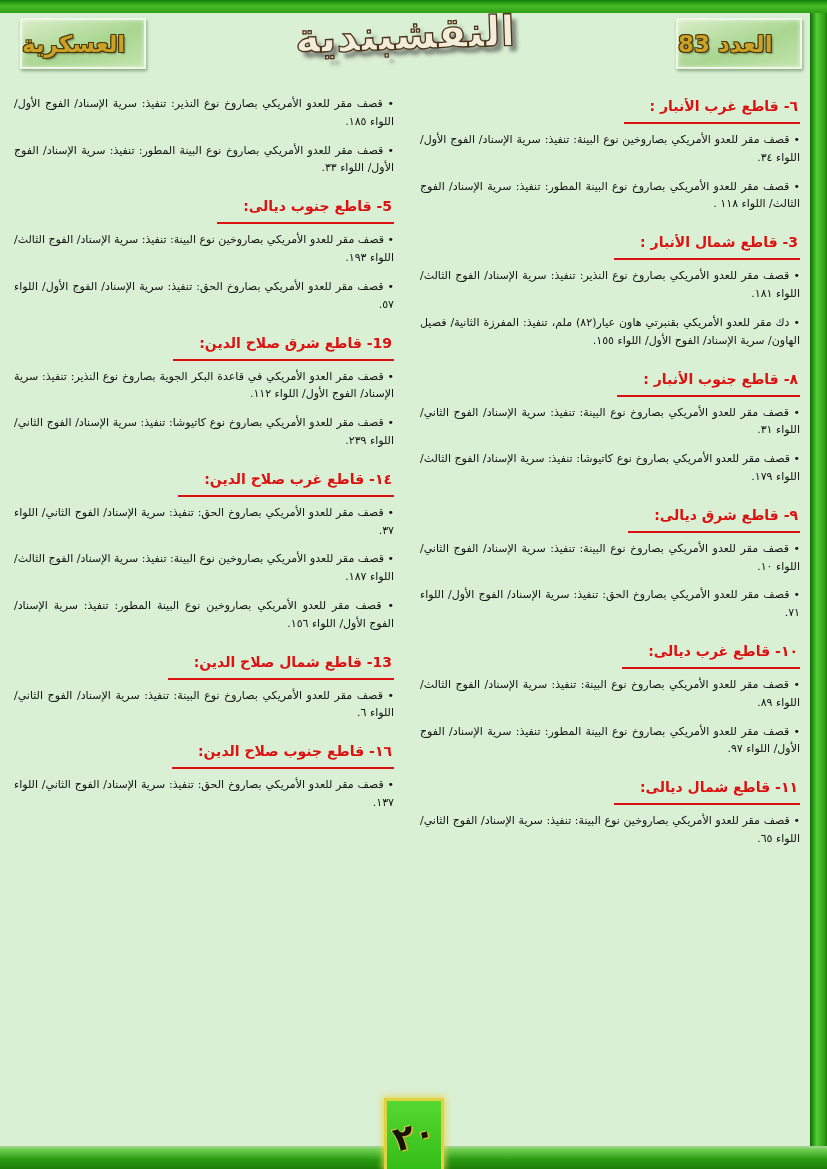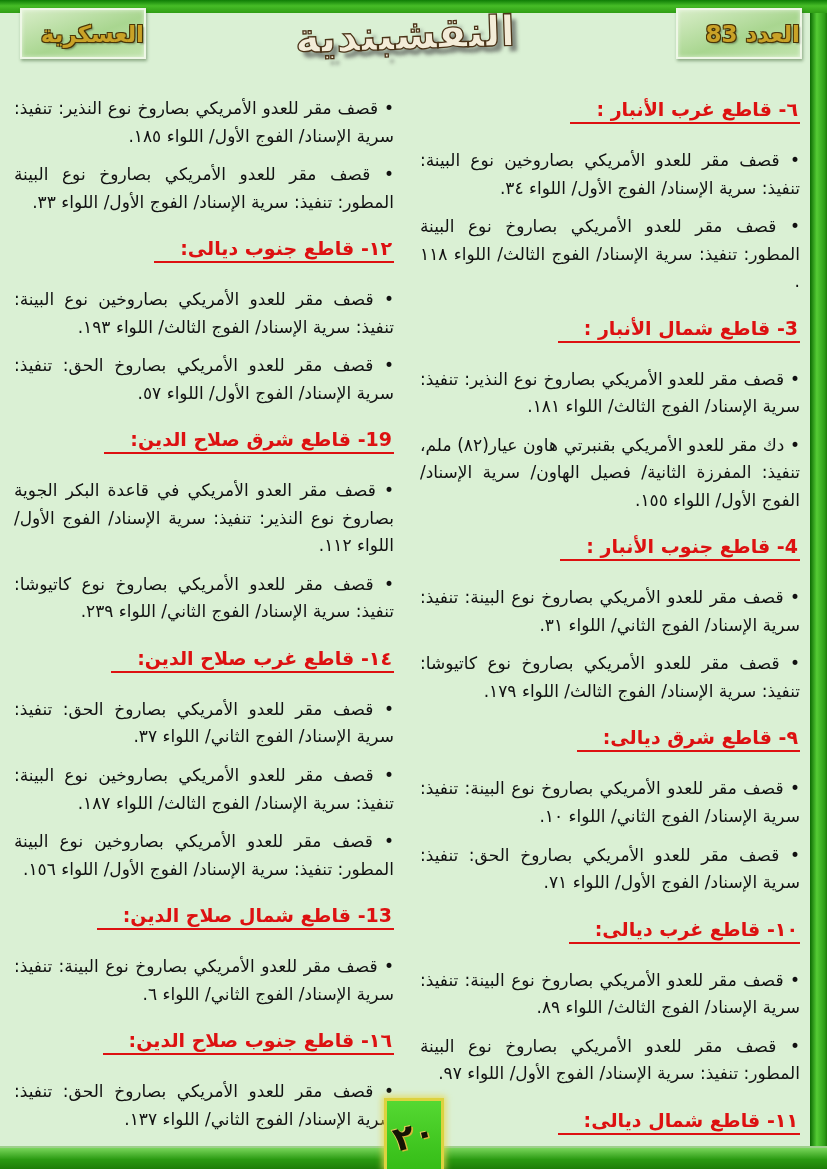--- a/index.html
+++ b/index.html
@@ -31,25 +31,25 @@
     background:linear-gradient(180deg,#79d65b,#2a9a12 55%,#1d7e08);
     border-top:2px solid #9ecf8c;
     z-index:5;
   }
   
   .header{
     position:absolute;top:6px;left:0;right:17px;height:62px;
     z-index:6;
   }
   .badge{
-    position:absolute;top:2px;width:122px;height:47px;
+    position:absolute;top:12px;width:122px;height:47px;
     background:linear-gradient(160deg,#d8edc8,#a9d690 55%,#c2e4ae);
     border:2px solid #eef7e6;
     box-shadow:1px 2px 3px rgba(40,80,30,.45), inset 0 0 4px rgba(255,255,255,.6);
-    display:flex;align-items:center;justify-content:flex-start;
+    display:flex;align-items:center;justify-content:flex-end;
   }
   .badge-issue{right:8px;}
   .badge-category{left:20px;}
   .badge span{
     font-size:23px;font-weight:bold;color:#c9a227;
     text-shadow:1px 1px 0 #4a3608,-1px -1px 0 #4a3608,1px -1px 0 #4a3608,-1px 1px 0 #4a3608,2px 2px 2px rgba(0,0,0,.35);
   }
   .magazine-title{
     position:absolute;top:8px;left:50%;transform:translateX(-50%) rotate(-2deg);
     font-size:42px;font-weight:bold;line-height:1;
@@ -65,29 +65,29 @@
     padding:0 10px 0 14px;box-sizing:border-box;
     overflow:hidden;
   }
   .column{
     flex:1 1 0;min-width:0;
     overflow:hidden;
   }
   .section{margin:0 0 6px 0;}
   .section-heading{
     display:inline-block;
-    margin:10px 0 16px 0;
-    padding:0 2px 2px 26px;
-    font-size:19px;font-weight:bold;
+    margin:10px 0 0 0;
+    padding:0 2px 8px 26px;
+    font-size:14px;font-weight:bold;
     color:var(--accent,#dd1111);
     border-bottom:2.5px solid var(--accent,#dd1111);
   }
   .item{
     margin:7px 0 11px 0;
-    font-size:17px;line-height:1.62;color:#111;
+    font-size:11px;line-height:1.62;color:#111;
     text-align:justify;
   }
   
   .page-number{
     position:absolute;bottom:0;left:50%;transform:translateX(-50%);
     width:54px;height:68px;
     background:linear-gradient(180deg,#55d832,#35bd17);
     border:3px solid #ddd23f;border-bottom:none;
     box-shadow:0 0 6px 2px rgba(230,215,80,.8);
     display:flex;align-items:center;justify-content:center;
@@ -115,31 +115,31 @@
     <div class="badge badge-issue">
       <span>العدد 83</span>
     </div>
   </div>
 
   <div class="content">
 
     <div class="column" id="col-right">
         <section class="section"><h2 class="section-heading">٦- قاطع غرب الأنبار :</h2><p class="item">• قصف مقر للعدو الأمريكي بصاروخين نوع البينة: تنفيذ: سرية الإسناد/ الفوج الأول/ اللواء ٣٤.</p><p class="item">• قصف مقر للعدو الأمريكي بصاروخ نوع البينة المطور: تنفيذ: سرية الإسناد/ الفوج الثالث/ اللواء ١١٨ .</p></section>
         <section class="section"><h2 class="section-heading">3- قاطع شمال الأنبار :</h2><p class="item">• قصف مقر للعدو الأمريكي بصاروخ نوع النذير: تنفيذ: سرية الإسناد/ الفوج الثالث/ اللواء ١٨١.</p><p class="item">• دك مقر للعدو الأمريكي بقنبرتي هاون عيار(٨٢) ملم، تنفيذ: المفرزة الثانية/ فصيل الهاون/ سرية الإسناد/ الفوج الأول/ اللواء ١٥٥.</p></section>
-        <section class="section"><h2 class="section-heading">4- قاطع جنوب الأنبار :</h2><p class="item">• قصف مقر للعدو الأمريكي بصاروخ نوع البينة: تنفيذ: سرية الإسناد/ الفوج الثاني/ اللواء ٣١.</p><p class="item">• قصف مقر للعدو الأمريكي بصاروخ نوع كاتيوشا: تنفيذ: سرية الإسناد/ الفوج الثالث/ اللواء ١٧٩.</p></section>
+        <section class="section"><h2 class="section-heading">٨- قاطع جنوب الأنبار :</h2><p class="item">• قصف مقر للعدو الأمريكي بصاروخ نوع البينة: تنفيذ: سرية الإسناد/ الفوج الثاني/ اللواء ٣١.</p><p class="item">• قصف مقر للعدو الأمريكي بصاروخ نوع كاتيوشا: تنفيذ: سرية الإسناد/ الفوج الثالث/ اللواء ١٧٩.</p></section>
         <section class="section"><h2 class="section-heading">٩- قاطع شرق ديالى:</h2><p class="item">• قصف مقر للعدو الأمريكي بصاروخ نوع البينة: تنفيذ: سرية الإسناد/ الفوج الثاني/ اللواء ١٠.</p><p class="item">• قصف مقر للعدو الأمريكي بصاروخ الحق: تنفيذ: سرية الإسناد/ الفوج الأول/ اللواء ٧١.</p></section>
         <section class="section"><h2 class="section-heading">١٠- قاطع غرب ديالى:</h2><p class="item">• قصف مقر للعدو الأمريكي بصاروخ نوع البينة: تنفيذ: سرية الإسناد/ الفوج الثالث/ اللواء ٨٩.</p><p class="item">• قصف مقر للعدو الأمريكي بصاروخ نوع البينة المطور: تنفيذ: سرية الإسناد/ الفوج الأول/ اللواء ٩٧.</p></section>
         <section class="section"><h2 class="section-heading">١١- قاطع شمال ديالى:</h2><p class="item">• قصف مقر للعدو الأمريكي بصاروخين نوع البينة: تنفيذ: سرية الإسناد/ الفوج الثاني/ اللواء ٦٥.</p></section>
       </div>
     <div class="column" id="col-left">
         <section class="section">
           <p class="item">• قصف مقر للعدو الأمريكي بصاروخ نوع النذير: تنفيذ: سرية الإسناد/ الفوج الأول/ اللواء ١٨٥.</p>
           <p class="item">• قصف مقر للعدو الأمريكي بصاروخ نوع البينة المطور: تنفيذ: سرية الإسناد/ الفوج الأول/ اللواء ٣٣.</p>
         </section>
-        <section class="section"><h2 class="section-heading">١٢- قاطع جنوب ديالى:</h2><p class="item">• قصف مقر للعدو الأمريكي بصاروخين نوع البينة: تنفيذ: سرية الإسناد/ الفوج الثالث/ اللواء ١٩٣.</p><p class="item">• قصف مقر للعدو الأمريكي بصاروخ الحق: تنفيذ: سرية الإسناد/ الفوج الأول/ اللواء ٥٧.</p></section>
+        <section class="section"><h2 class="section-heading">5- قاطع جنوب ديالى:</h2><p class="item">• قصف مقر للعدو الأمريكي بصاروخين نوع البينة: تنفيذ: سرية الإسناد/ الفوج الثالث/ اللواء ١٩٣.</p><p class="item">• قصف مقر للعدو الأمريكي بصاروخ الحق: تنفيذ: سرية الإسناد/ الفوج الأول/ اللواء ٥٧.</p></section>
         <section class="section"><h2 class="section-heading">19- قاطع شرق صلاح الدين:</h2><p class="item">• قصف مقر العدو الأمريكي في قاعدة البكر الجوية بصاروخ نوع النذير: تنفيذ: سرية الإسناد/ الفوج الأول/ اللواء ١١٢.</p><p class="item">• قصف مقر للعدو الأمريكي بصاروخ نوع كاتيوشا: تنفيذ: سرية الإسناد/ الفوج الثاني/ اللواء ٢٣٩.</p></section>
         <section class="section"><h2 class="section-heading">١٤- قاطع غرب صلاح الدين:</h2><p class="item">• قصف مقر للعدو الأمريكي بصاروخ الحق: تنفيذ: سرية الإسناد/ الفوج الثاني/ اللواء ٣٧.</p><p class="item">• قصف مقر للعدو الأمريكي بصاروخين نوع البينة: تنفيذ: سرية الإسناد/ الفوج الثالث/ اللواء ١٨٧.</p><p class="item">• قصف مقر للعدو الأمريكي بصاروخين نوع البينة المطور: تنفيذ: سرية الإسناد/ الفوج الأول/ اللواء ١٥٦.</p></section>
         <section class="section"><h2 class="section-heading">13- قاطع شمال صلاح الدين:</h2><p class="item">• قصف مقر للعدو الأمريكي بصاروخ نوع البينة: تنفيذ: سرية الإسناد/ الفوج الثاني/ اللواء ٦.</p></section>
         <section class="section"><h2 class="section-heading">١٦- قاطع جنوب صلاح الدين:</h2><p class="item">• قصف مقر للعدو الأمريكي بصاروخ الحق: تنفيذ: سرية الإسناد/ الفوج الثاني/ اللواء ١٣٧.</p></section>
       </div>
   </div>
 
   <div class="page-number">
     <span>٢٠</span>
   </div>

